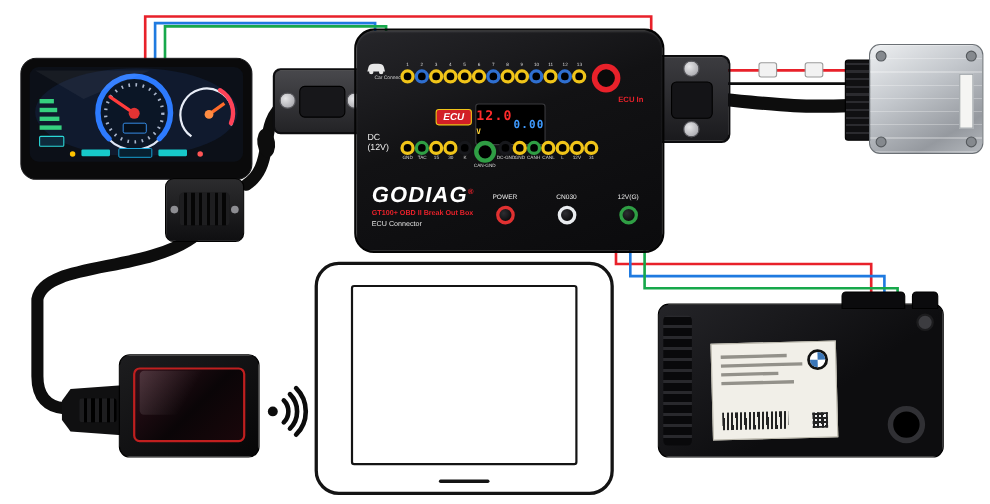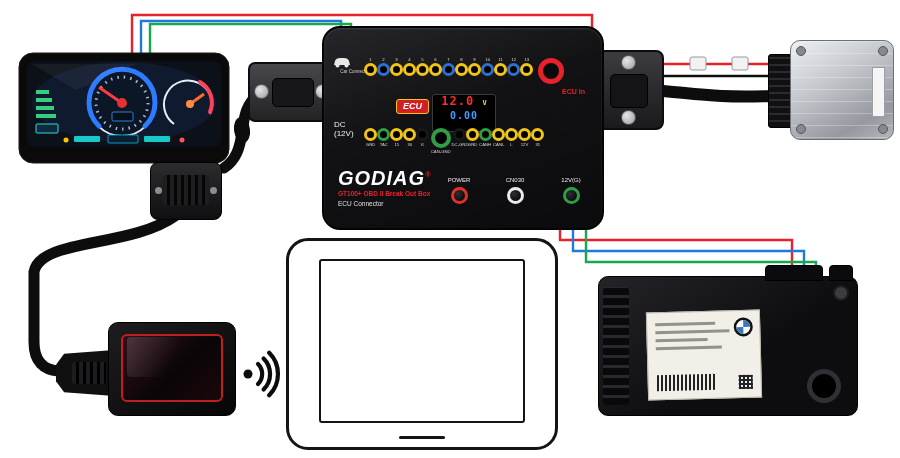--- a/index.html
+++ b/index.html
@@ -40,21 +40,21 @@
   .jackrow.botrow{left:40px;top:100px;}
   .jack{width:13px;display:flex;flex-direction:column;align-items:center;}
   .jack.big{width:24px;}
   .jack .ring{box-sizing:border-box;width:13px;height:13px;border:3.5px solid #ccc;border-radius:50%;background:#000;}
   .jack.big .ring{width:20px;height:20px;border-width:4.5px;}
   .jlab{font-size:5px;line-height:7px;color:#d8d8d8;white-space:nowrap;transform:scale(.85);}
   .powerjack{left:214px;top:30px;width:26px;height:26px;box-sizing:border-box;border:5.5px solid #e8212a;border-radius:50%;background:#0a0a0a;}
   .ecu-badge{left:72px;top:71px;background:#d21f26;border:1.5px solid #f0c419;border-radius:3px;
     color:#fff;font-size:9px;font-weight:bold;font-style:italic;padding:1px 6px;line-height:11px;}
   .meter{left:108px;top:66px;width:62px;height:36px;background:#000;border:1px solid #3a3a3e;border-radius:3px;
-    display:flex;flex-direction:column;align-items:center;}
+    display:flex;align-items:center;}
   .volts{color:#ff2b2b;font-family:"DejaVu Sans Mono",monospace;font-weight:bold;font-size:12px;line-height:13px;letter-spacing:1px;}
   .volts .unit{color:#ffd43b;font-size:7px;letter-spacing:0;}
   .amps{color:#3f9bff;font-family:"DejaVu Sans Mono",monospace;font-weight:bold;font-size:10px;line-height:11px;letter-spacing:1px;}
   .ecu-in{left:238px;top:60px;color:#e8212a;font-size:7px;font-weight:bold;}
   .carconn{left:8px;top:28px;width:42px;text-align:center;}
   .carconn .clab{font-size:5px;color:#cfcfcf;display:block;transform:scale(.9);}
   .dclab{left:10px;top:92px;color:#ededed;font-size:8px;font-weight:normal;line-height:9px;}
   .brand{left:14px;top:136px;color:#fff;font-size:20px;font-weight:800;font-style:italic;letter-spacing:1px;line-height:22px;}
   .brand sup{color:#e8212a;font-size:7px;}
   .model1{left:14px;top:162px;color:#e8212a;font-size:6.5px;font-weight:bold;white-space:nowrap;}

